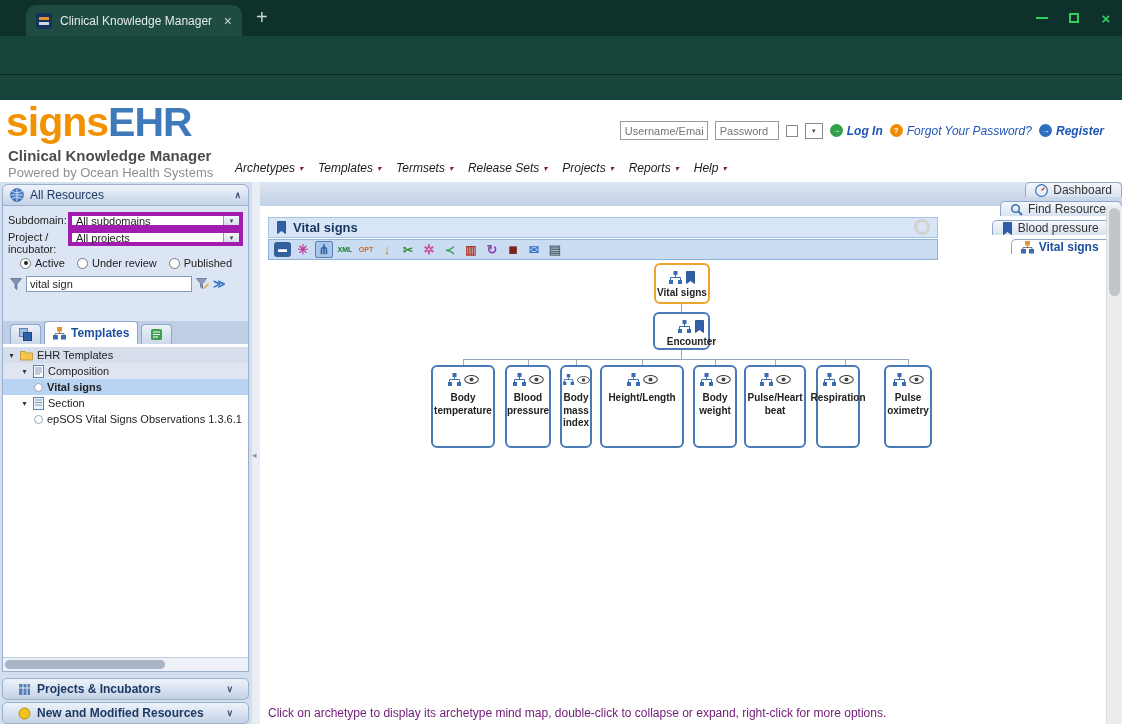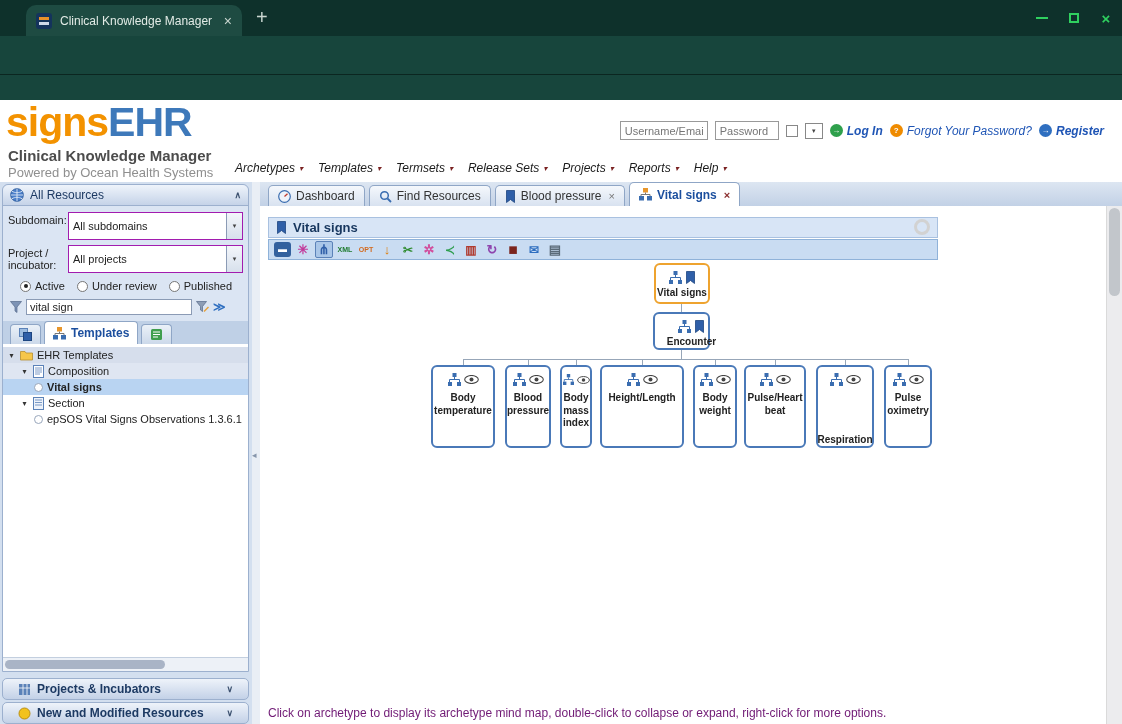--- a/index.html
+++ b/index.html
@@ -66,23 +66,23 @@
   .sidebar { position:absolute; left:0; top:82px; width:252px; height:542px; background:#d3dfef; }
   .res-panel { position:absolute; left:2px; top:2px; width:247px; height:488px; border:1px solid #9cb0ce;
                border-radius:6px 6px 0 0; background:#dbe5f3; }
   .panel-hdr { height:21px; background:linear-gradient(#eff4fb,#c5d3e8); border-bottom:1px solid #9cb0ce;
                border-radius:6px 6px 0 0; display:flex; align-items:center; gap:6px; padding:0 7px;
                font-size:12px; color:#1d3a63; }
   .sp { flex:1; }
   .chev { font-size:9px; color:#3d5270; font-weight:bold; }
 
   .filters { padding:6px 5px 0 5px; font-size:11px; color:#222; }
-  .f-row { display:flex; margin-bottom:5px; }
+  .f-row { display:flex; }
   .f-label { width:60px; padding-top:2px; line-height:1.1; }
-  .f-select { flex:1; height:28px; background:#fff; border:1px solid #a21caf; display:flex; align-items:center; }
+  .f-select { flex:1; height:17px; background:#fff; border:4px solid #a21caf; display:flex; align-items:center; }
   .f-select .val { flex:1; padding:0 4px; font-size:11px; color:#222; white-space:nowrap; overflow:hidden; }
   .f-select .drop { width:16px; height:100%; background:linear-gradient(#f3f6fa,#d7e0ec);
                     border-left:1px solid #8b9bb5; display:flex; align-items:center; justify-content:center;
                     font-size:7px; color:#444; }
   .radio-row { display:flex; gap:12px; align-items:center; padding:2px 0 5px 12px; }
   .radio { display:flex; align-items:center; gap:4px; }
   .rb { width:11px; height:11px; border-radius:50%; border:1px solid #777; background:#fff; position:relative; flex:none; }
   .rb.on::after { content:""; position:absolute; left:2.5px; top:2.5px; width:4px; height:4px;
                   border-radius:50%; background:#222; }
   .search-row { display:flex; align-items:center; gap:4px; padding:2px 0 0 2px; }
@@ -116,21 +116,21 @@
                  align-items:center; gap:6px; padding:0 15px; font-size:12px; font-weight:bold; color:#1d3a63; }
   .sp-projects { top:496px; } .sp-new { top:520px; }
 
   .splitter { position:absolute; left:252px; top:82px; width:8px; height:542px; background:#e9eef5; }
   .split-arrow { position:absolute; left:0; top:268px; font-size:9px; color:#8695ab; }
 
   
   .main { position:absolute; left:260px; top:82px; width:862px; height:542px; background:#fff; }
   .tabstrip { position:absolute; left:0; top:0; width:100%; height:24px;
               background:linear-gradient(#dde6f2,#c2d1e6); display:flex; align-items:flex-end;
-              padding-left:8px; gap:4px; }
+              padding-left:8px; gap:4px;flex-direction:column; }
   .mtab { height:21px; border:1px solid #8fa6c6; border-bottom:none; border-radius:5px 5px 0 0;
           background:linear-gradient(#f5f8fc,#d8e2f0); display:flex; align-items:center; gap:5px;
           padding:0 9px; font-size:12px; color:#333; white-space:nowrap; }
   .mtab.active { background:#fff; height:24px; font-weight:bold; color:#1c4f9e; }
   .tclose { font-size:11px; color:#777; margin-left:2px; }
   .mtab.active .tclose { color:#8b2f2f; }
 
   .panel-titlebar { position:absolute; left:8px; top:35px; width:670px; height:21px; background:#d8e5f6;
                     border:1px solid #a9c1e0; display:flex; align-items:center; gap:6px; padding:0 7px; }
   .pt-title { font-size:13px; font-weight:bold; color:#17365e; }
@@ -174,21 +174,21 @@
   .node.sel { border-color:#eea32f; }
   .n-root { left:394px; top:81px; width:56px; height:41px; }
   .n-enc  { left:393px; top:130px; width:57px; height:38px;padding-left:20px; }
   .n-root .nlabel, .n-enc .nlabel { margin-top:2px; }
   .n-c0 { left:171px; top:183px; width:64px; height:83px; }
   .n-c1 { left:245px; top:183px; width:46px; height:83px; }
   .n-c2 { left:300px; top:183px; width:32px; height:83px; }
   .n-c3 { left:340px; top:183px; width:84px; height:83px; }
   .n-c4 { left:433px; top:183px; width:44px; height:83px; }
   .n-c5 { left:484px; top:183px; width:62px; height:83px; }
-  .n-c6 { left:556px; top:183px; width:58px; height:83px;justify-content:space-between; }
+  .n-c6 { left:556px; top:183px; width:44px; height:83px; }
   .n-c7 { left:624px; top:183px; width:48px; height:83px; }
 
   .hint { position:absolute; left:8px; top:524px; font-size:12px; color:#701a75; white-space:nowrap; }
 
   .v-scroll { position:absolute; right:0; top:24px; width:16px; height:518px; background:#ececee;
               border-left:1px solid #dadada; }
   .v-thumb { position:absolute; left:2px; top:2px; width:11px; height:88px; background:#c2c6cb; border-radius:6px; }
 </style>
 </head>
 <body>

